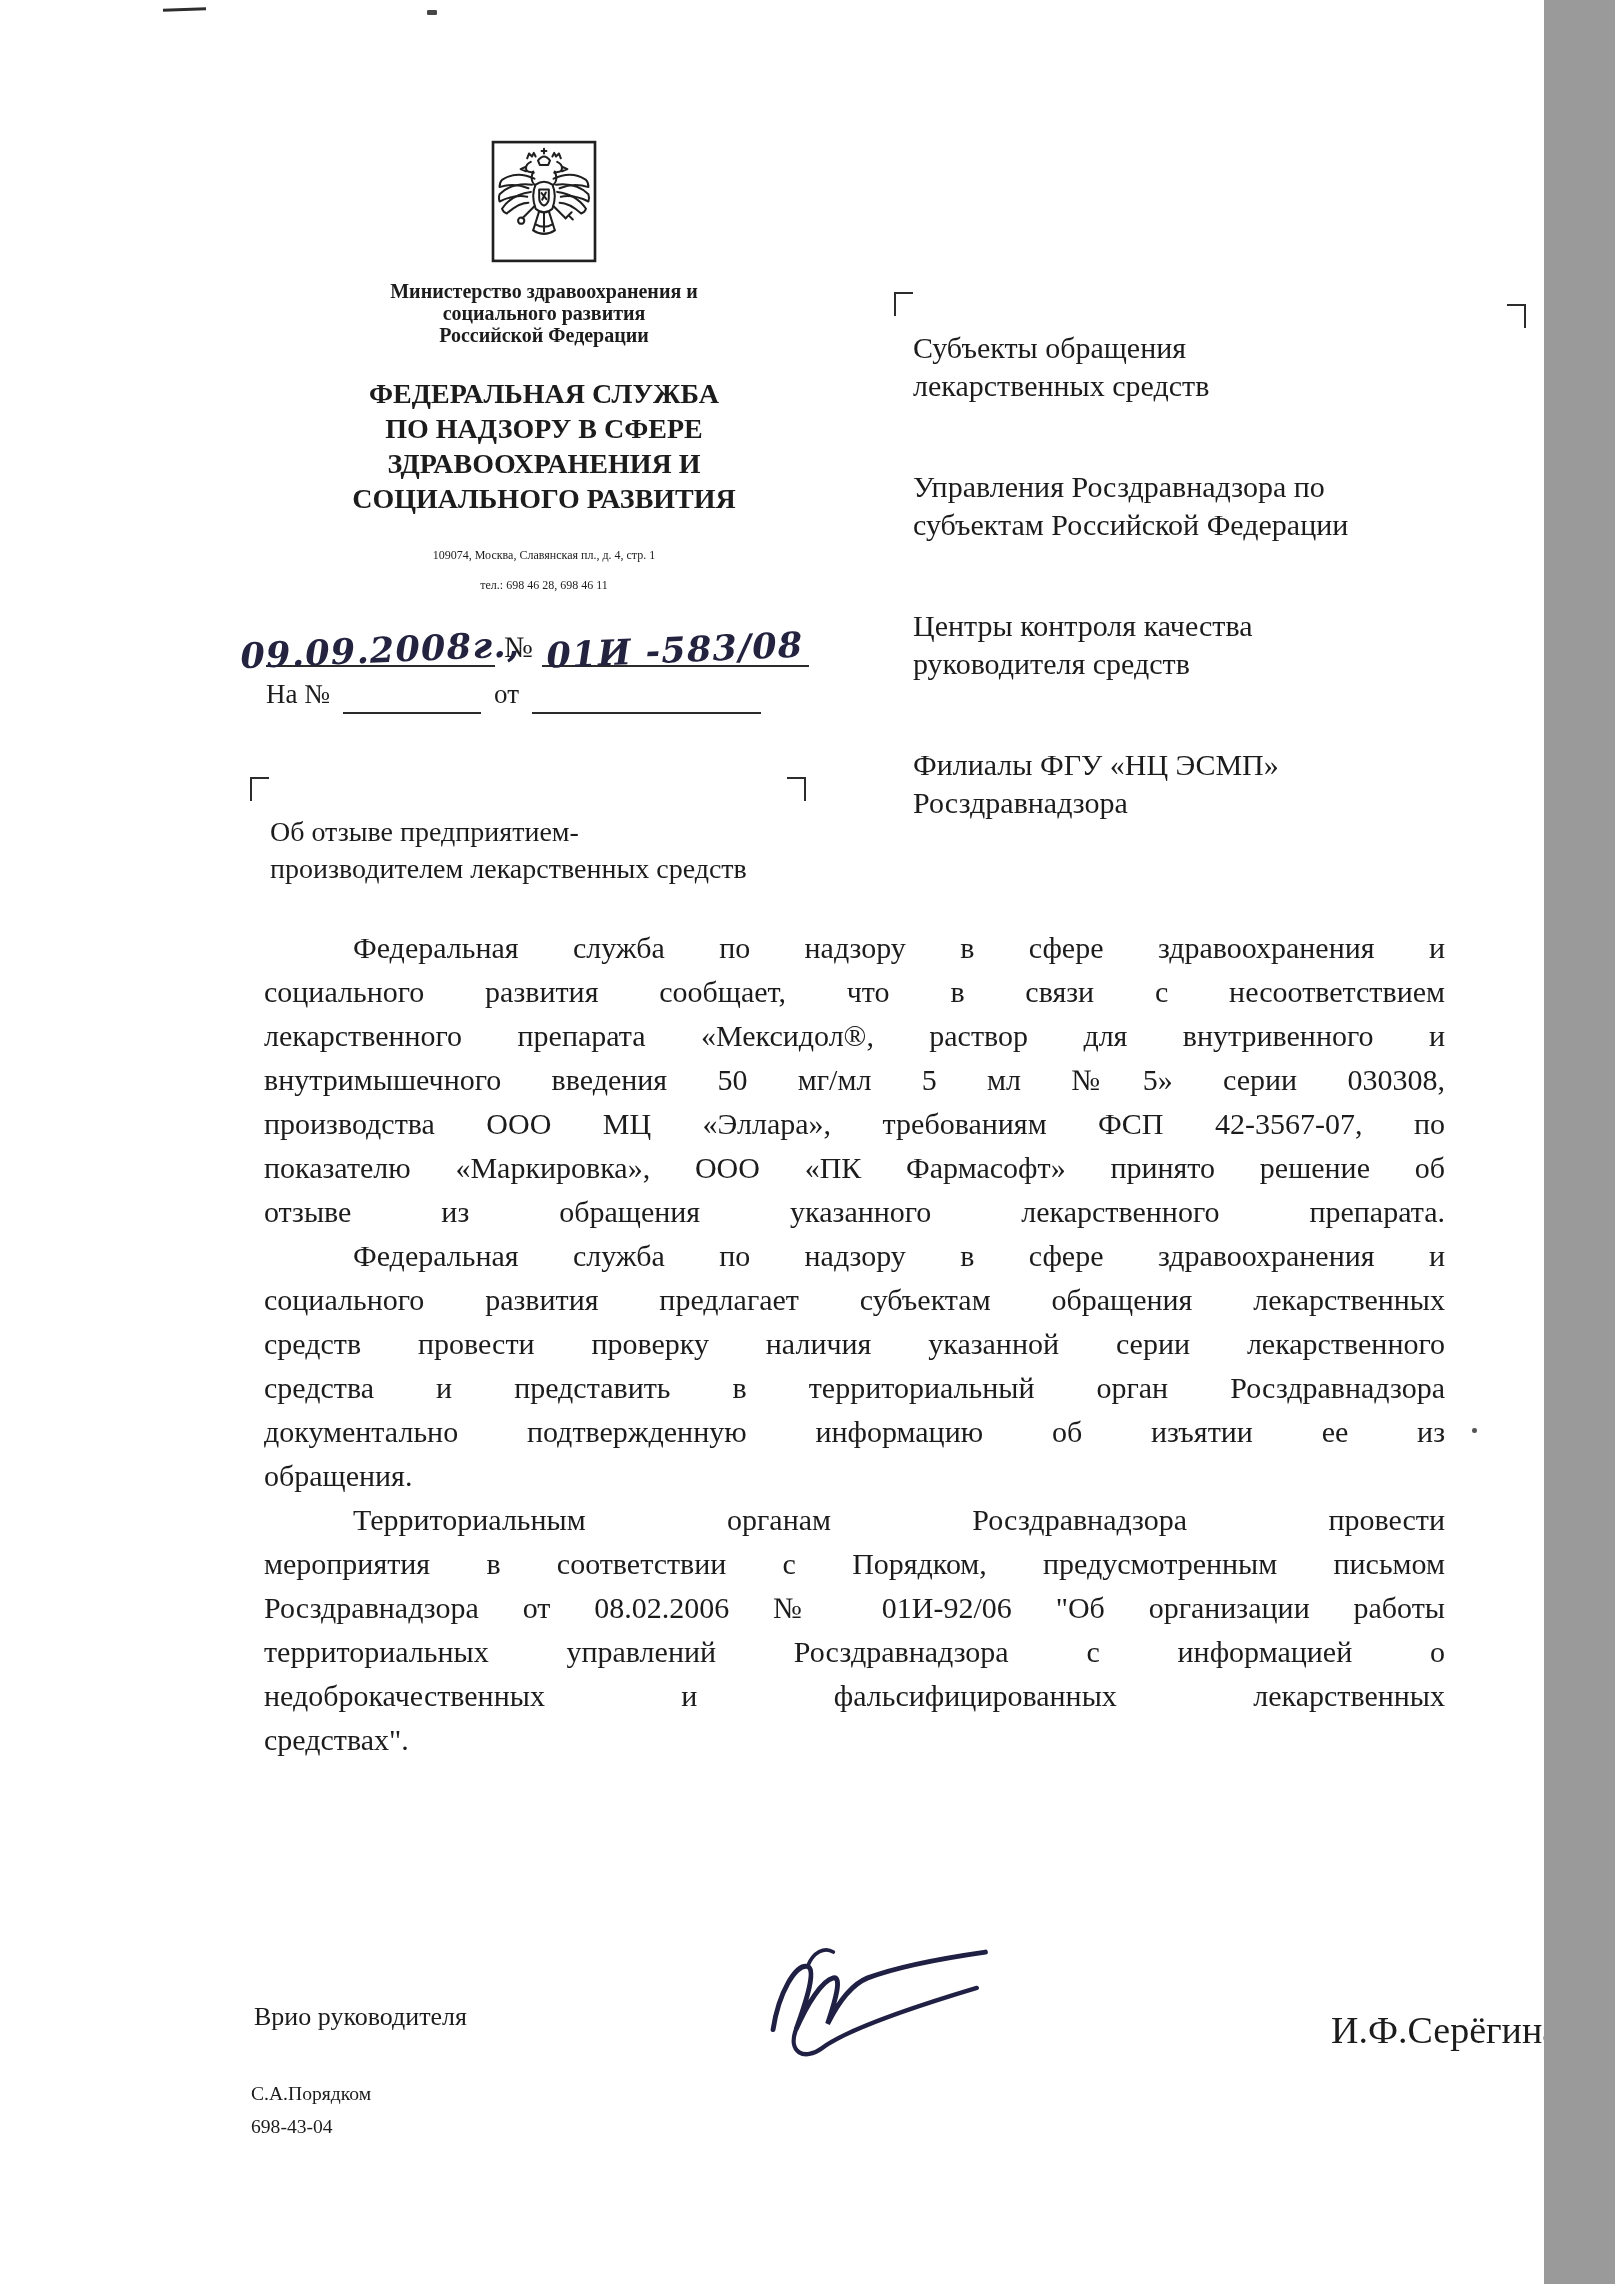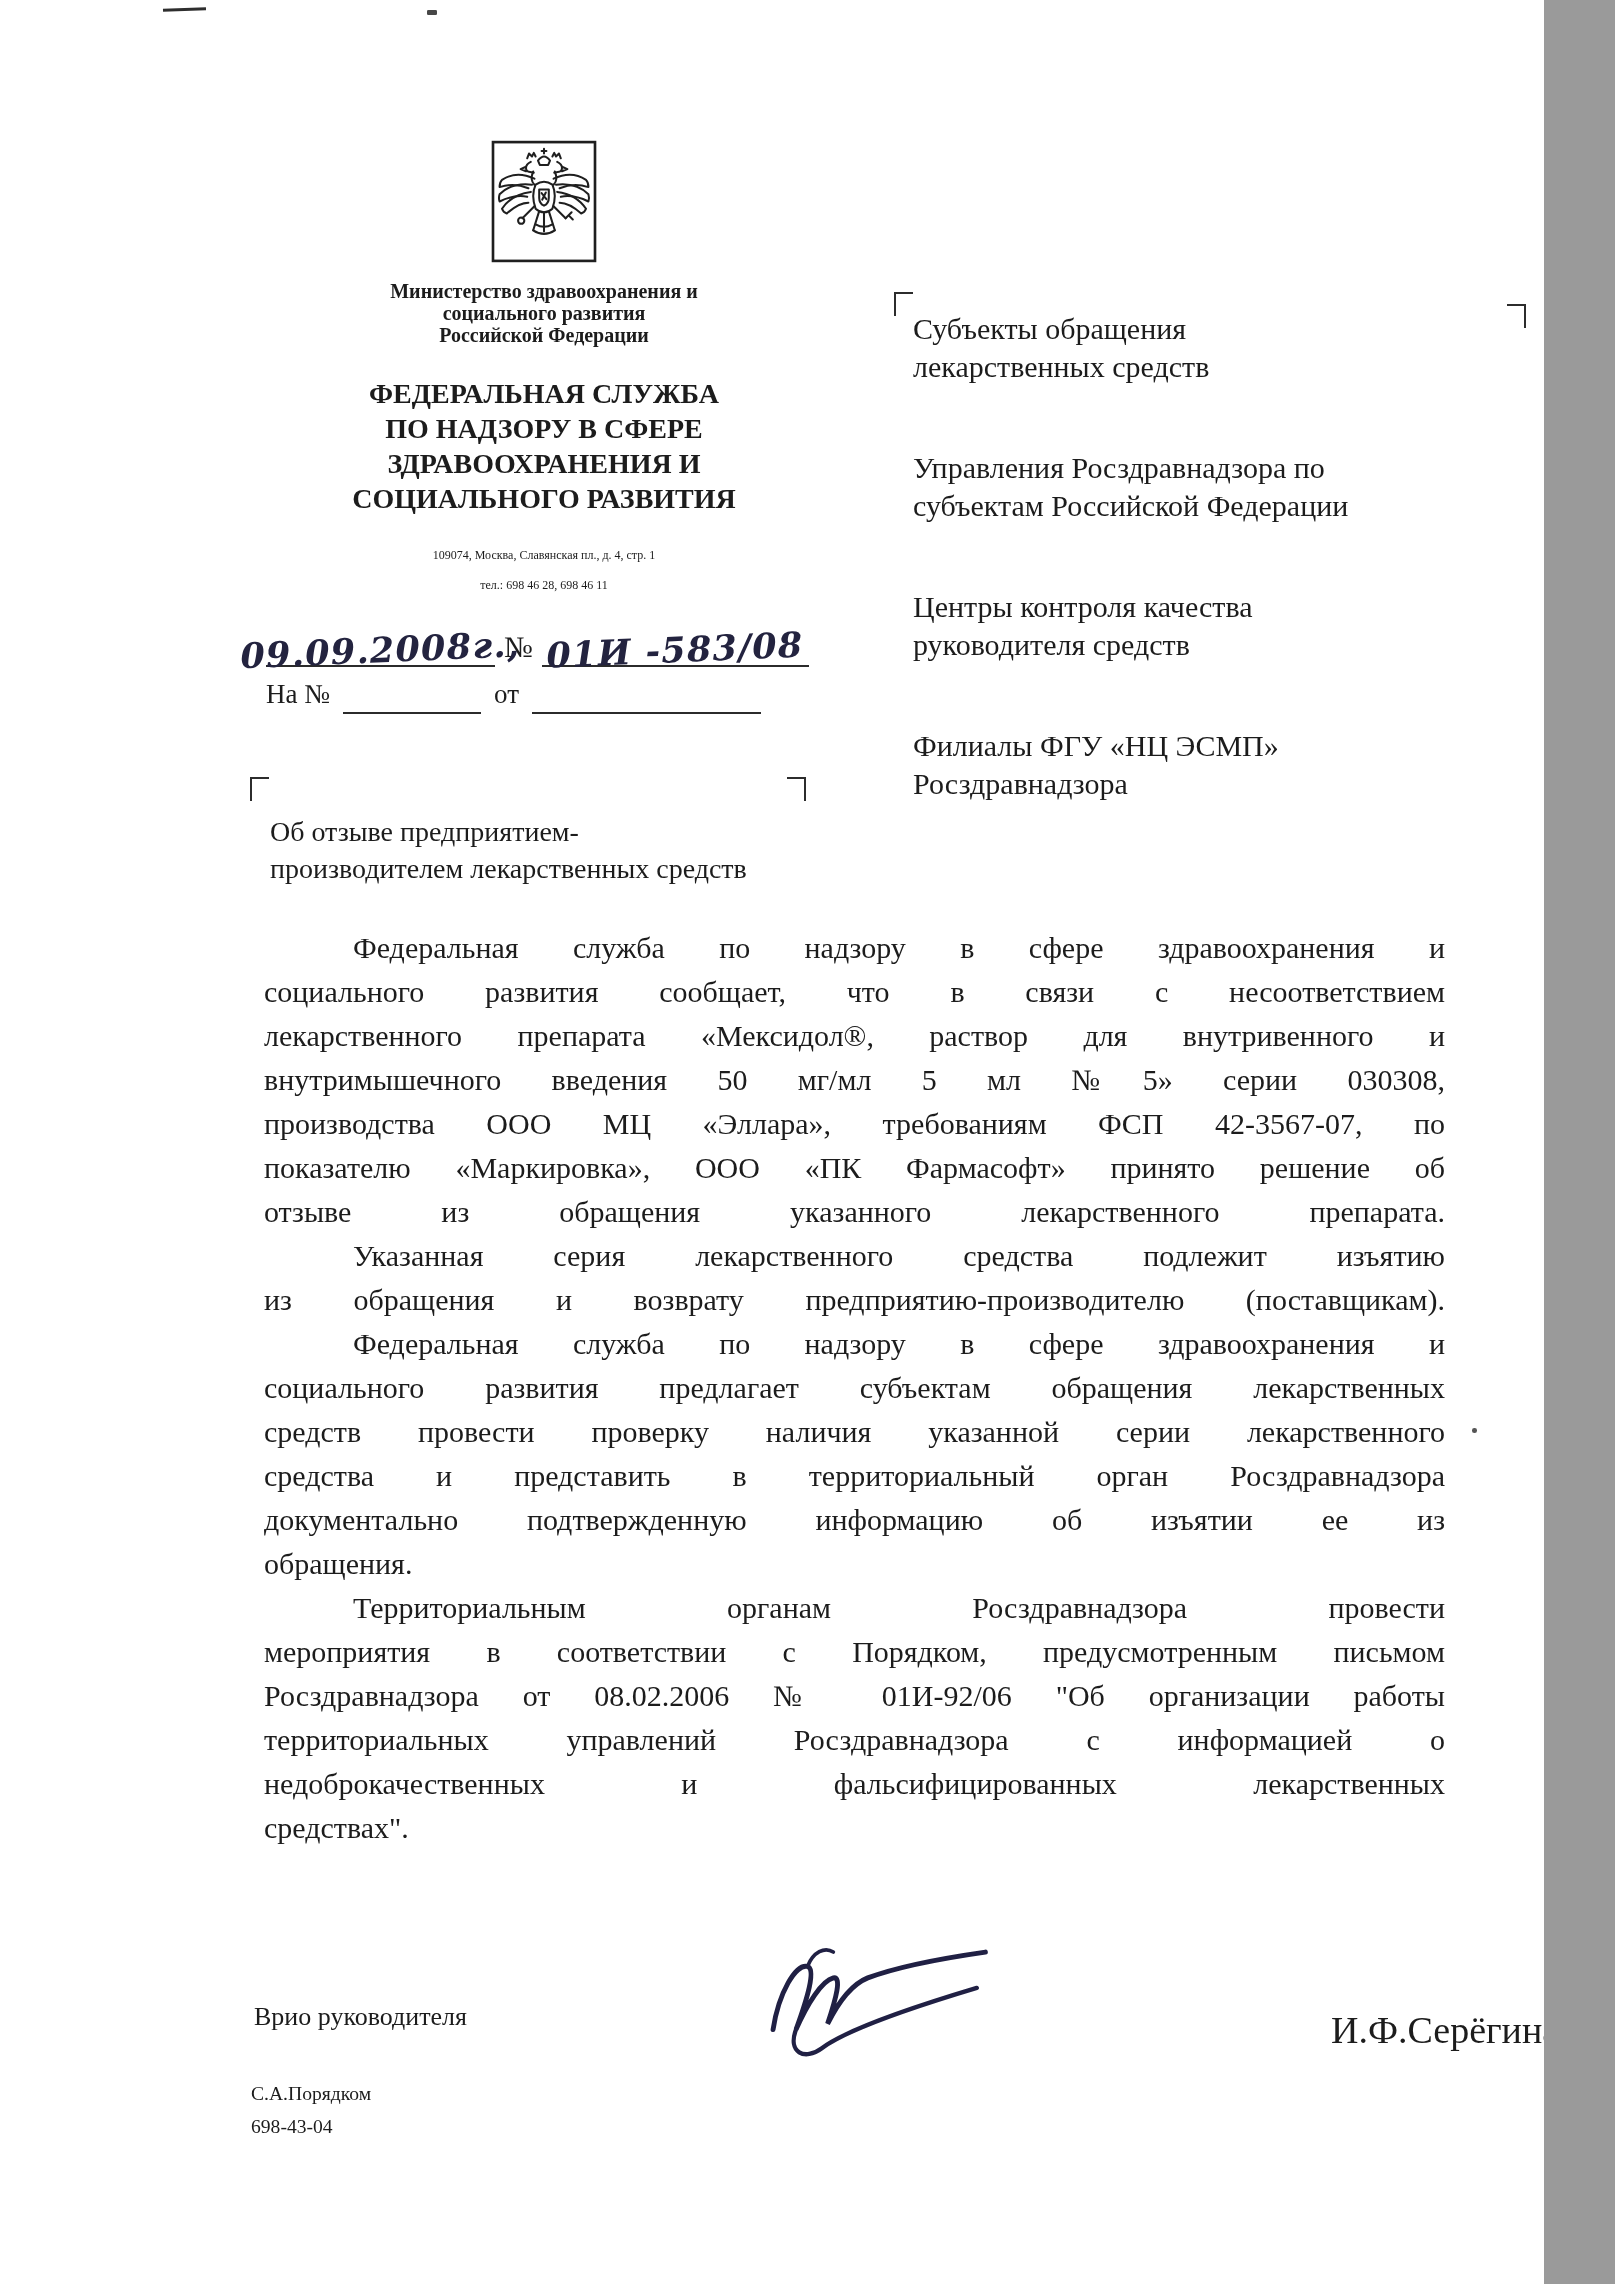--- a/index.html
+++ b/index.html
@@ -48,21 +48,21 @@
   .corner{position:absolute;width:17px;height:22px;border:0 solid #2c2c2c;}
   .corner-tl{border-left-width:2px;border-top-width:2px;}
   .corner-tr{border-right-width:2px;border-top-width:2px;}
   .c-subj-l{left:250px;top:777px;}
   .c-subj-r{left:787px;top:777px;}
   .c-recip-l{left:894px;top:292px;}
   .c-recip-r{left:1507px;top:304px;}
 
   .subject{position:absolute;left:270px;top:813px;width:587px;font-size:28px;line-height:37px;white-space:pre-line;}
 
-  .recipients{position:absolute;left:913px;top:310px;width:639px;}
+  .recipients{position:absolute;left:913px;top:329px;width:639px;}
   .recipient-item{font-size:30px;line-height:38px;margin-bottom:63px;white-space:pre-line;}
 
   .body-text{position:absolute;left:264px;top:926px;width:1181px;font-size:30px;line-height:44px;}
   .body-text p{
     margin:0;
     text-indent:89px;
     text-align:justify;
     text-align-last:justify;
     white-space:pre-line;
   }
@@ -162,22 +162,20 @@
   </div>
 
   <div class="body-text">
     <p>Федеральная служба по надзору в сфере здравоохранения и
 социального развития сообщает, что в связи с несоответствием
 лекарственного препарата «Мексидол®, раствор для внутривенного и
 внутримышечного введения 50 мг/мл 5 мл №5» серии 030308,
 производства ООО МЦ «Эллара», требованиям ФСП 42-3567-07, по
 показателю «Маркировка», ООО «ПК Фармасофт» принято решение об
 отзыве из обращения указанного лекарственного препарата.</p>
-    <p>Указанная серия лекарственного средства подлежит изъятию
-из обращения и возврату предприятию-производителю (поставщикам).</p>
     <p>Федеральная служба по надзору в сфере здравоохранения и
 социального развития предлагает субъектам обращения лекарственных
 средств провести проверку наличия указанной серии лекарственного
 средства и представить в территориальный орган Росздравнадзора
 документально подтвержденную информацию об изъятии ее из
 обращения.</p>
     <p>Территориальным органам Росздравнадзора провести
 мероприятия в соответствии с Порядком, предусмотренным письмом
 Росздравнадзора от 08.02.2006 № 01И-92/06 "Об организации работы
 территориальных управлений Росздравнадзора с информацией о

